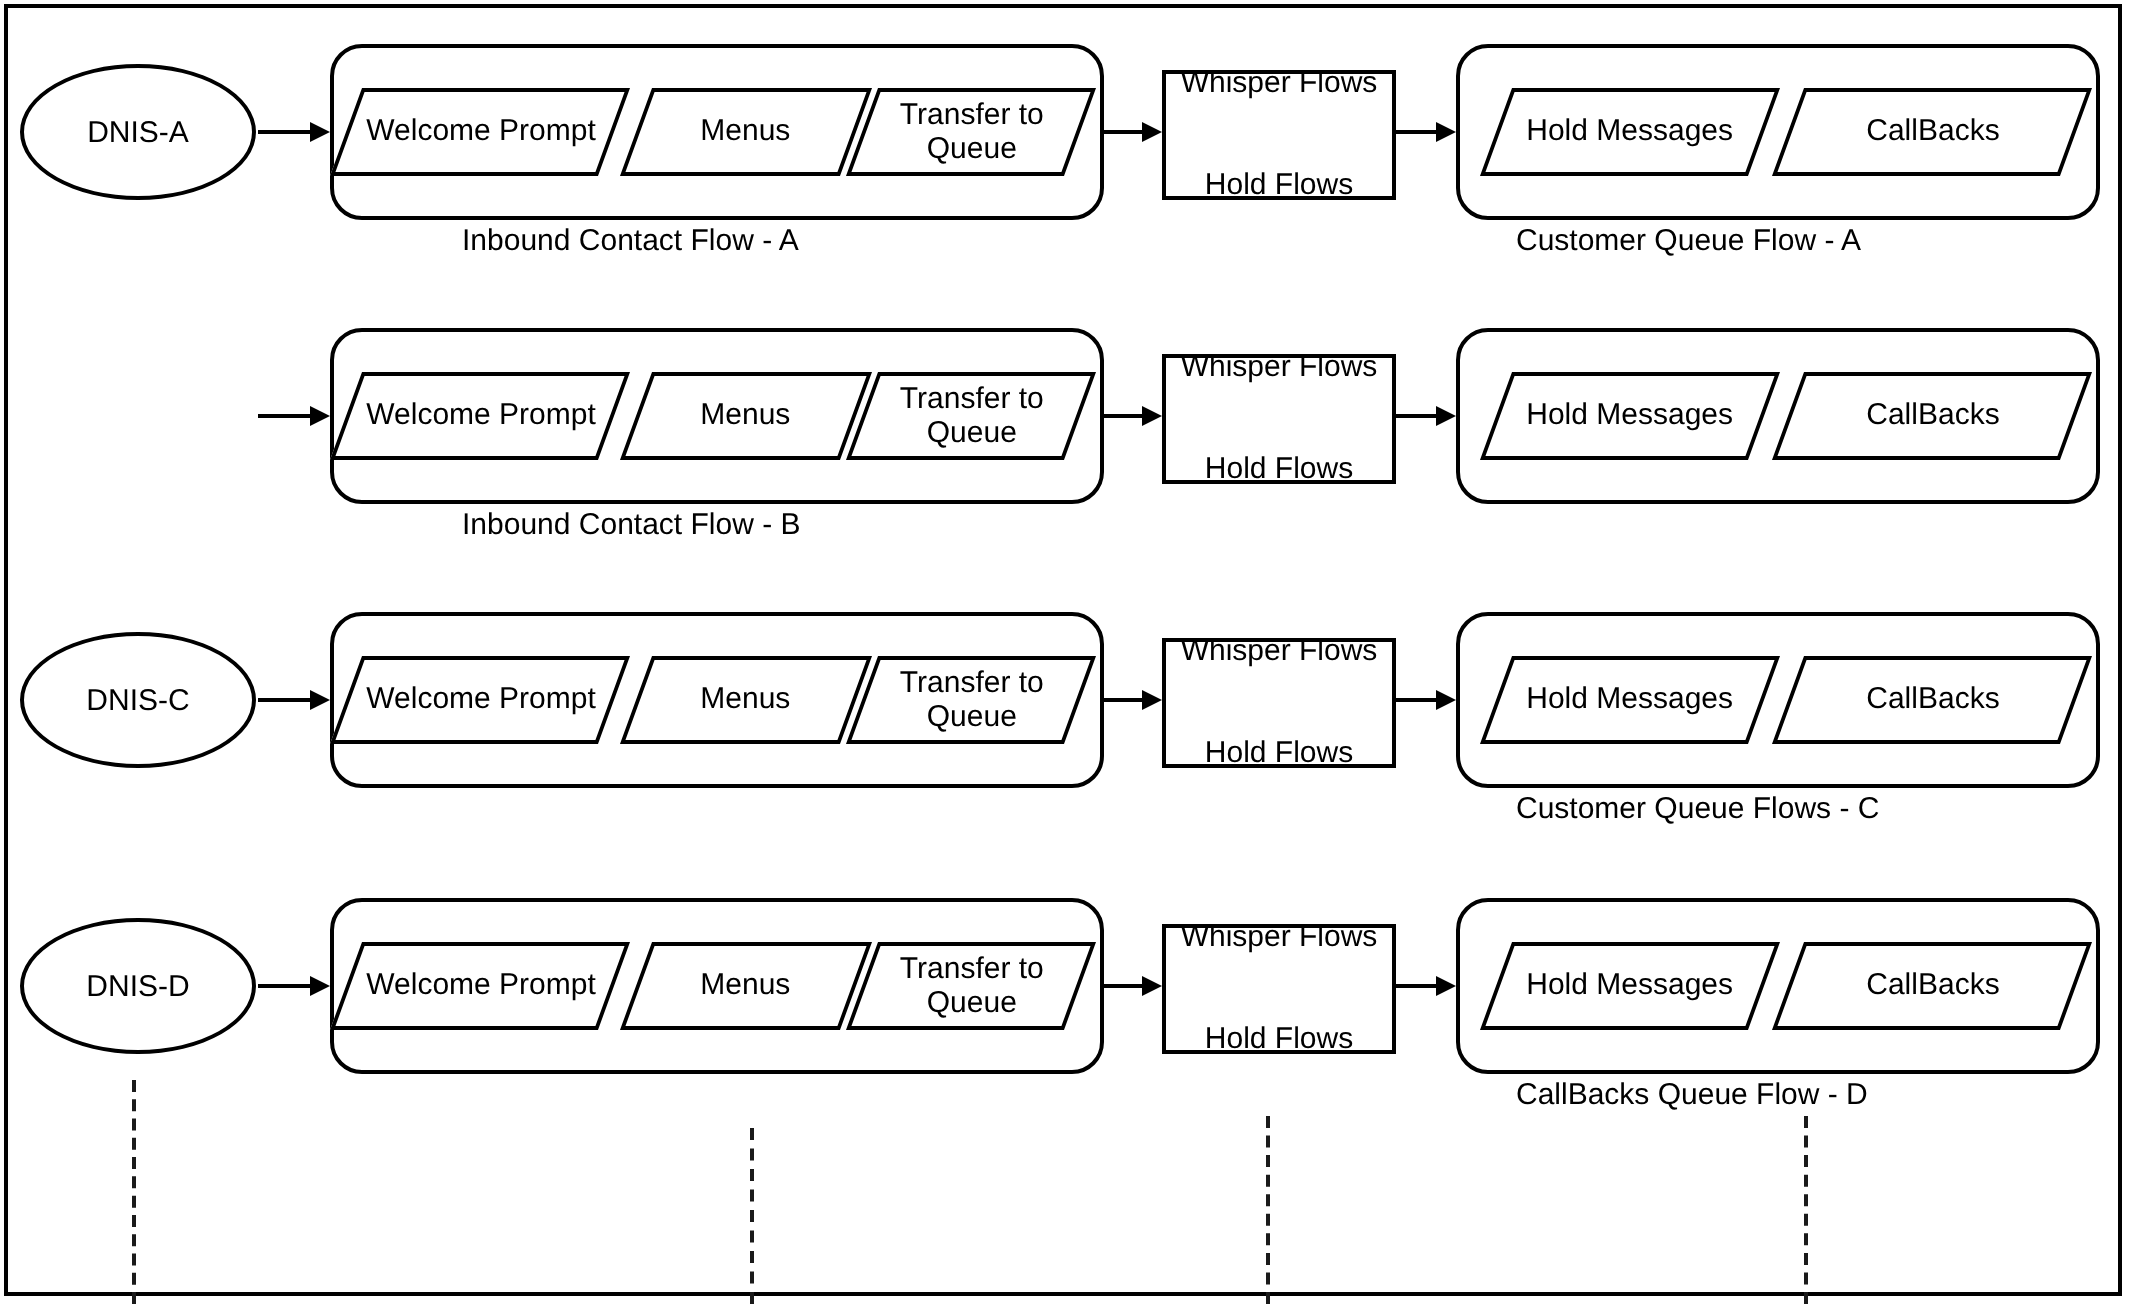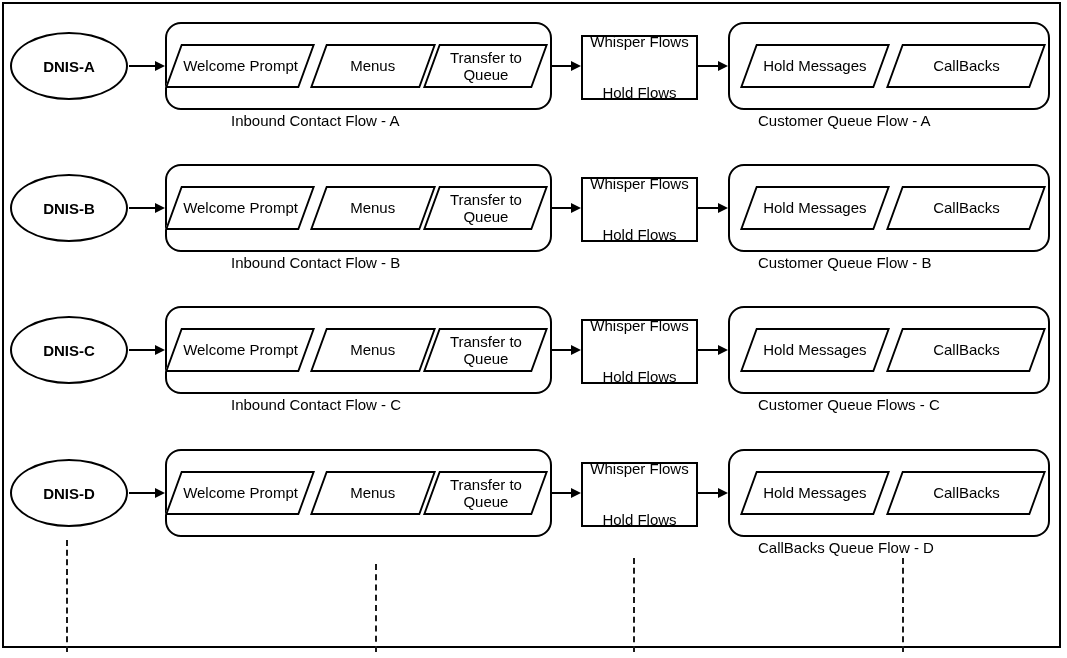--- a/index.html
+++ b/index.html
@@ -13,21 +13,20 @@
     border:2px solid #000;box-sizing:border-box;background:transparent;
   }
   .row{position:absolute;left:0;width:1067px;height:142px;}
   .r0{top:0;} .r1{top:142px;} .r2{top:284px;} .r3{top:427px;}
 
   .ellipse{
     position:absolute;left:10px;top:32px;width:118px;height:68px;
     border:2px solid #000;border-radius:50%;box-sizing:border-box;
     background:#fff;display:flex;align-items:center;justify-content:center;
     font-size:15px;
-    font-weight:bold;
   }
   .arrow{position:absolute;height:2px;background:#000;}
   .arrow::after{
     content:"";position:absolute;right:-10px;top:-4px;width:0;height:0;
     border-top:5px solid transparent;border-bottom:5px solid transparent;
     border-left:10px solid #000;
   }
   .a1{left:129px;top:65px;width:26px;}
   .a2{left:552px;top:65px;width:19px;}
   .a3{left:698px;top:65px;width:20px;}
@@ -103,23 +102,20 @@
         <span>Hold Messages</span>
       </div>
     <div class="para p5">
         <span>CallBacks</span>
       </div>
   </div>
   <div class="flowlabel ql">Customer Queue Flow - A</div>
 </div>
 
 <div class="row r1">
-  <div class="ellipse">
-      <span>DNIS-B</span>
-    </div>
   <div class="arrow a1"></div>
   <div class="rcontainer inbound">
     <div class="para p1">
         <span>Welcome Prompt</span>
       </div>
     <div class="para p2">
         <span>Menus</span>
       </div>
     <div class="para p3">
         <span>Transfer to Queue</span>
@@ -133,40 +129,38 @@
   </div>
   <div class="arrow a3"></div>
   <div class="rcontainer queue">
     <div class="para p4">
         <span>Hold Messages</span>
       </div>
     <div class="para p5">
         <span>CallBacks</span>
       </div>
   </div>
-  <div class="flowlabel ql">Customer Queue Flow - B</div>
 </div>
 
 <div class="row r2">
   <div class="ellipse">
       <span>DNIS-C</span>
     </div>
   <div class="arrow a1"></div>
   <div class="rcontainer inbound">
     <div class="para p1">
         <span>Welcome Prompt</span>
       </div>
     <div class="para p2">
         <span>Menus</span>
       </div>
     <div class="para p3">
         <span>Transfer to Queue</span>
       </div>
   </div>
-  <div class="flowlabel il">Inbound Contact Flow - C</div>
   <div class="arrow a2"></div>
   <div class="whisper">
     <span>Whisper Flows</span>
     <span>Hold Flows</span>
   </div>
   <div class="arrow a3"></div>
   <div class="rcontainer queue">
     <div class="para p4">
         <span>Hold Messages</span>
       </div>

